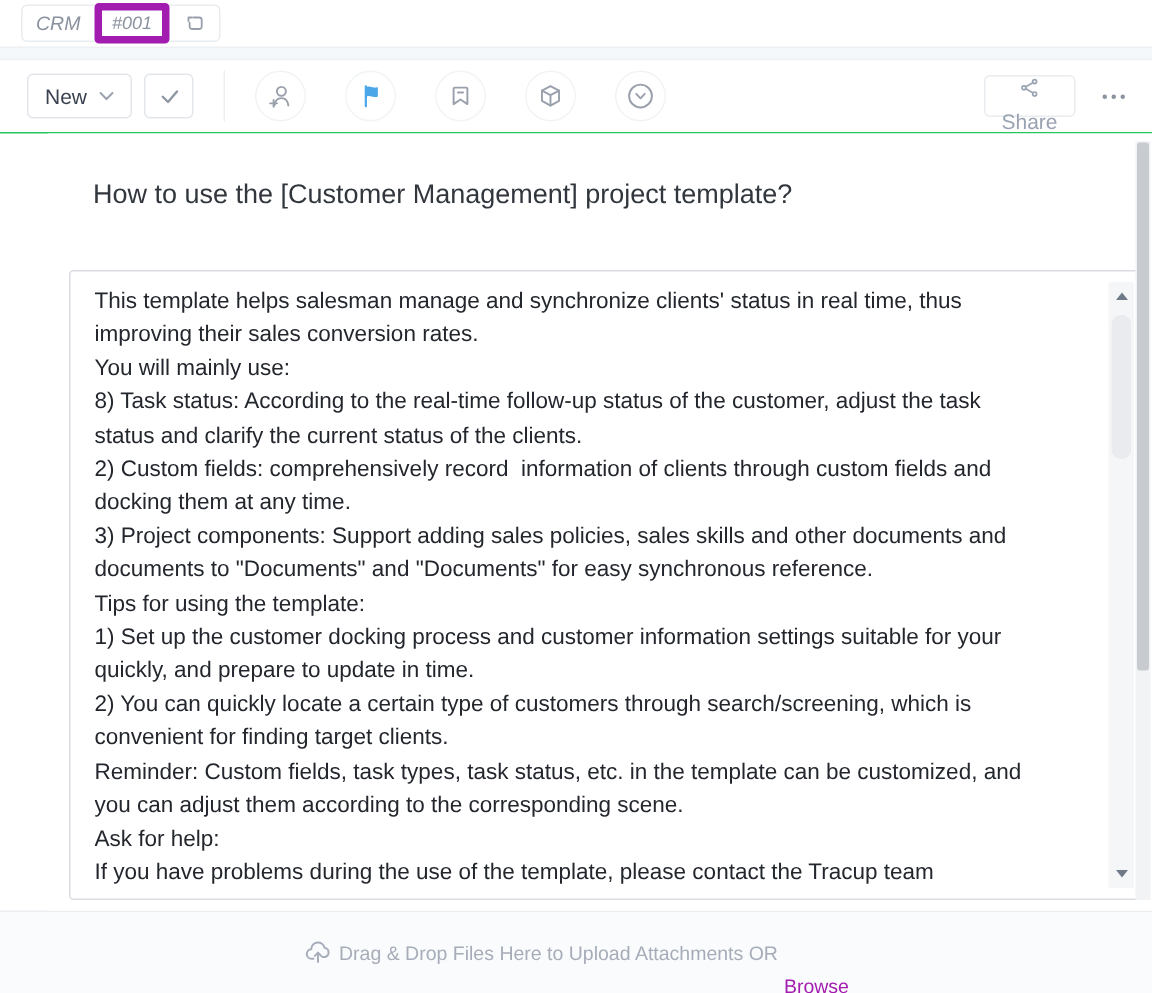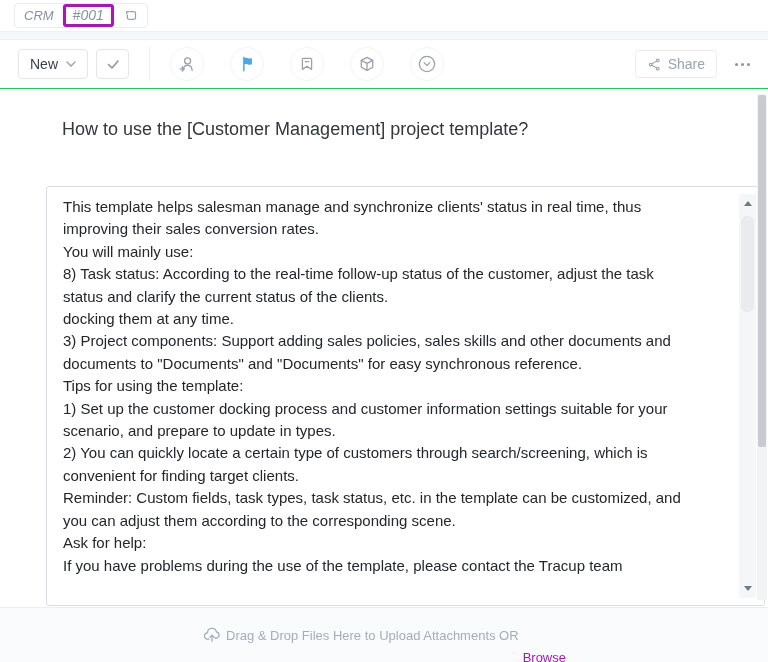--- a/index.html
+++ b/index.html
@@ -10,21 +10,21 @@
   }
 
   
   .topbar { height:31px; background:#fff; display:flex; align-items:center; padding-left:14px; }
   .ref-group {
     display:flex; align-items:center; height:25px; border:1px solid #e9ecef;
     border-radius:4px; padding:0 9px; gap:9px; background:#fff;font-style:italic;
   }
   .ref-project { font-size:13px; color:#8a929e; }
   .ref-id {
-    font-size:14px; color:#8a929e; border:3px solid #a21caf; border-radius:3px;
+    font-size:12px; color:#8a929e; border:5px solid #a21caf; border-radius:3px;
     padding:1px 7px; line-height:15px;
   }
   .icon { display:inline-flex; align-items:center; justify-content:center; }
   .gap-strip { height:9px; background:#f5f8fa; border-top:1px solid #eef1f3; border-bottom:1px solid #eef1f3; }
 
   
   .toolbar {
     height:49px; background:#fff; border-bottom:1px solid #22c55e;
     display:flex; align-items:center; padding:0 14px 0 18px;
   }
@@ -39,30 +39,30 @@
   }
   .tb-divider { width:1px; height:34px; background:#eceff2; margin:0 20px; }
   .icon-circle {
     width:34px; height:34px; border-radius:50%; border:1px solid #f1f4f6; background:#fff;
     display:flex; align-items:center; justify-content:center; margin-right:26px; cursor:pointer;
   }
   .spacer { flex:1; }
   .btn-share {
     height:28px; border:1px solid #e9ecef; border-radius:4px; background:#fff;
     display:flex; align-items:center; gap:7px; padding:0 11px;
-    font-size:14px; color:#9aa3b1; cursor:pointer;
+    font-size:14px; color:#9aa3b1; cursor:pointer;flex-direction:column;
   }
   .btn-more { margin-left:14px; display:flex; gap:3px; padding:6px 4px; cursor:pointer; }
   .btn-more i { width:3px; height:3px; border-radius:50%; background:#8b93a0; display:block; }
 
   
   .content { position:relative; height:518px; background:#fff;margin-left:32px; }
   .page-title { padding:30px 0 0 30px; font-size:18px; font-weight:400; color:#32373e; }
   .note-box {
-    position:absolute; left:14px; top:97px; width:719px; height:420px;
+    position:absolute; left:14px; top:91px; width:719px; height:420px;
     border:1px solid #d9dde2; border-radius:3px; background:#fff;
   }
   .note-text { position:absolute; left:16px; top:9px; right:46px; bottom:8px; overflow:hidden; cursor:text; }
   .note-line { font-size:15px; line-height:22.4px; color:#23272d; white-space:pre; }
 
   .note-scrollbar {
     position:absolute; top:7px; bottom:7px; right:8px; width:17px;
     background:#f5f6f8; border-radius:2px;
     display:flex; flex-direction:column; justify-content:space-between; align-items:center;
   }
@@ -201,26 +201,27 @@
   <div class="content">
     <div class="page-title">How to use the [Customer Management] project template?</div>
 
     <div class="note-box">
       <div class="note-text">
           <div class="note-line">This template helps salesman manage and synchronize clients' status in real time, thus</div>
           <div class="note-line">improving their sales conversion rates.</div>
           <div class="note-line">You will mainly use:</div>
           <div class="note-line">8) Task status: According to the real-time follow-up status of the customer, adjust the task</div>
           <div class="note-line">status and clarify the current status of the clients.</div>
+          <div class="note-line">2) Custom fields: comprehensively record  information of clients through custom fields and</div>
           <div class="note-line">docking them at any time.</div>
           <div class="note-line">3) Project components: Support adding sales policies, sales skills and other documents and</div>
           <div class="note-line">documents to "Documents" and "Documents" for easy synchronous reference.</div>
           <div class="note-line">Tips for using the template:</div>
           <div class="note-line">1) Set up the customer docking process and customer information settings suitable for your</div>
-          <div class="note-line">scenario, and prepare to update in types.</div>
+          <div class="note-line">quickly, and prepare to update in time.</div>
           <div class="note-line">2) You can quickly locate a certain type of customers through search/screening, which is</div>
           <div class="note-line">convenient for finding target clients.</div>
           <div class="note-line">Reminder: Custom fields, task types, task status, etc. in the template can be customized, and</div>
           <div class="note-line">you can adjust them according to the corresponding scene.</div>
           <div class="note-line">Ask for help:</div>
           <div class="note-line">If you have problems during the use of the template, please contact the Tracup team</div>
         </div>
       <div class="note-scrollbar">
         <span class="sb-arrow-up"></span>
         <span class="sb-arrow-down"></span>

